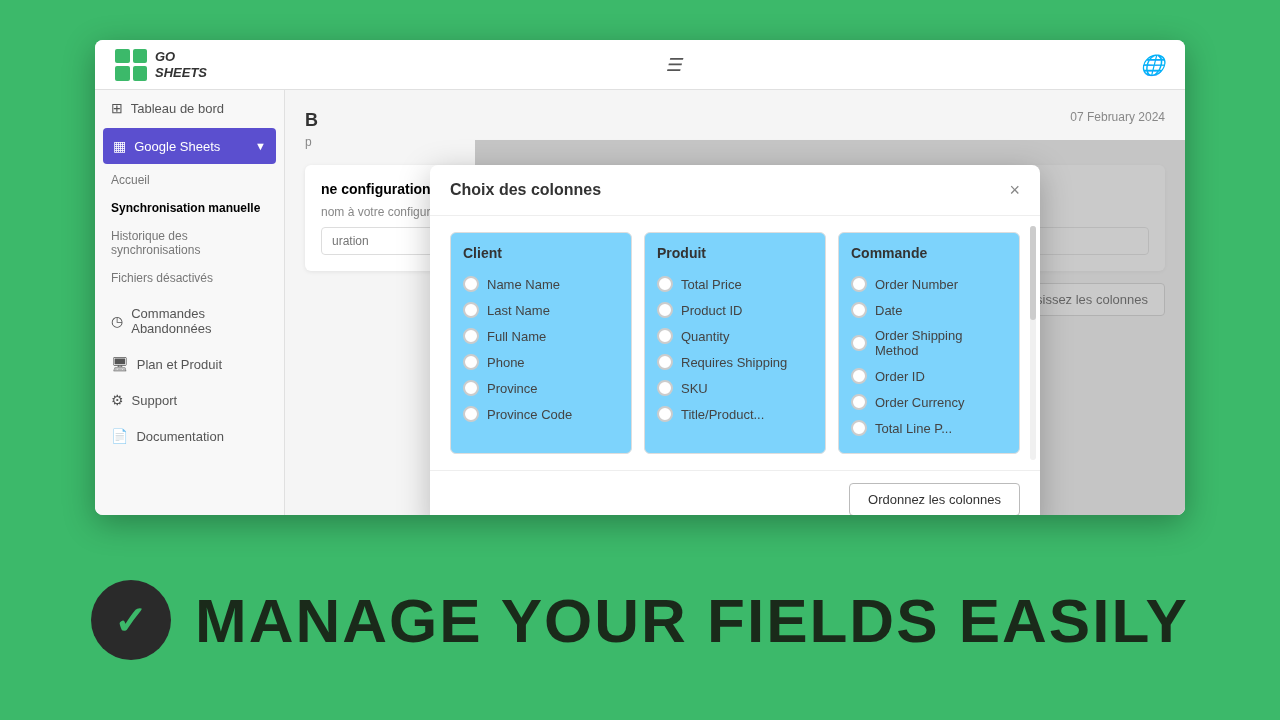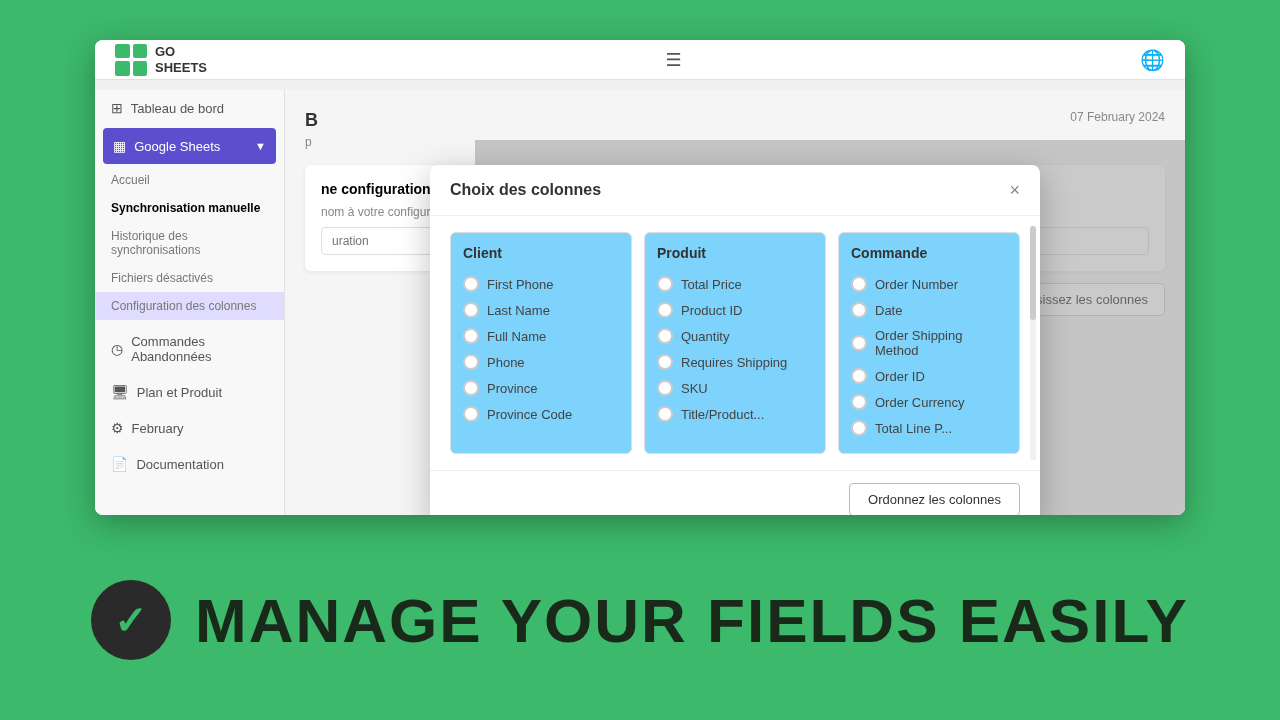--- a/index.html
+++ b/index.html
@@ -29,27 +29,28 @@
       height: 475px;
       background: #f0f0f0;
       border-radius: 8px;
       overflow: hidden;
       box-shadow: 0 8px 32px rgba(0,0,0,0.3);
       z-index: 1;
     }
 
     
     .top-bar {
-      height: 40px;
+      height: 50px;
       background: white;
       display: flex;
       align-items: center;
       justify-content: space-between;
       padding: 0 20px;
       border-bottom: 1px solid #e0e0e0;
+      font-style: italic;
     }
     .logo {
       display: flex;
       align-items: center;
       gap: 8px;
     }
     .logo-icon {
       width: 32px;
       height: 32px;
       display: grid;
@@ -368,32 +369,31 @@
     </div>
     <div class="sidebar-item active sidebar-section-active">
       <span class="sidebar-icon">▦</span>
       <span>Google Sheets</span>
       <span style="margin-left:auto;font-size:11px;">▼</span>
     </div>
     <div class="sidebar-sub">Accueil</div>
     <div class="sidebar-sub bold">Synchronisation manuelle</div>
     <div class="sidebar-sub">Historique des synchronisations</div>
     <div class="sidebar-sub">Fichiers désactivés</div>
-    <div class="sidebar-sub selected-item" style="background:#e0dcff;padding:7px 16px;font-size:12px;font-weight:500;">Configuration des colonnes</div>
     <div class="sidebar-item" style="margin-top:4px;">
       <span class="sidebar-icon">◷</span>
       <span>Commandes Abandonnées</span>
     </div>
     <div class="sidebar-item">
       <span class="sidebar-icon">🖥</span>
       <span>Plan et Produit</span>
     </div>
     <div class="sidebar-item">
       <span class="sidebar-icon">⚙</span>
-      <span>February</span>
+      <span>Support</span>
     </div>
     <div class="sidebar-item">
       <span class="sidebar-icon">📄</span>
       <span>Documentation</span>
     </div>
   </div>
 
   <div class="main-content">
     <div class="date-label">07 February 2024</div>
     <div class="main-title">B</div>
@@ -415,21 +415,21 @@
         <span class="modal-title">Choix des colonnes</span>
         <span class="modal-close">×</span>
       </div>
       <div class="modal-body" style="position:relative;">
         <div class="columns-grid">
 
           <div class="column-group">
             <div class="column-group-title">Client</div>
             <div class="column-item">
               <div class="radio-circle"></div>
-              <span>First Phone</span>
+              <span>Name Name</span>
             </div>
             <div class="column-item">
               <div class="radio-circle"></div>
               <span>Last Name</span>
             </div>
             <div class="column-item">
               <div class="radio-circle"></div>
               <span>Full Name</span>
             </div>
             <div class="column-item">

